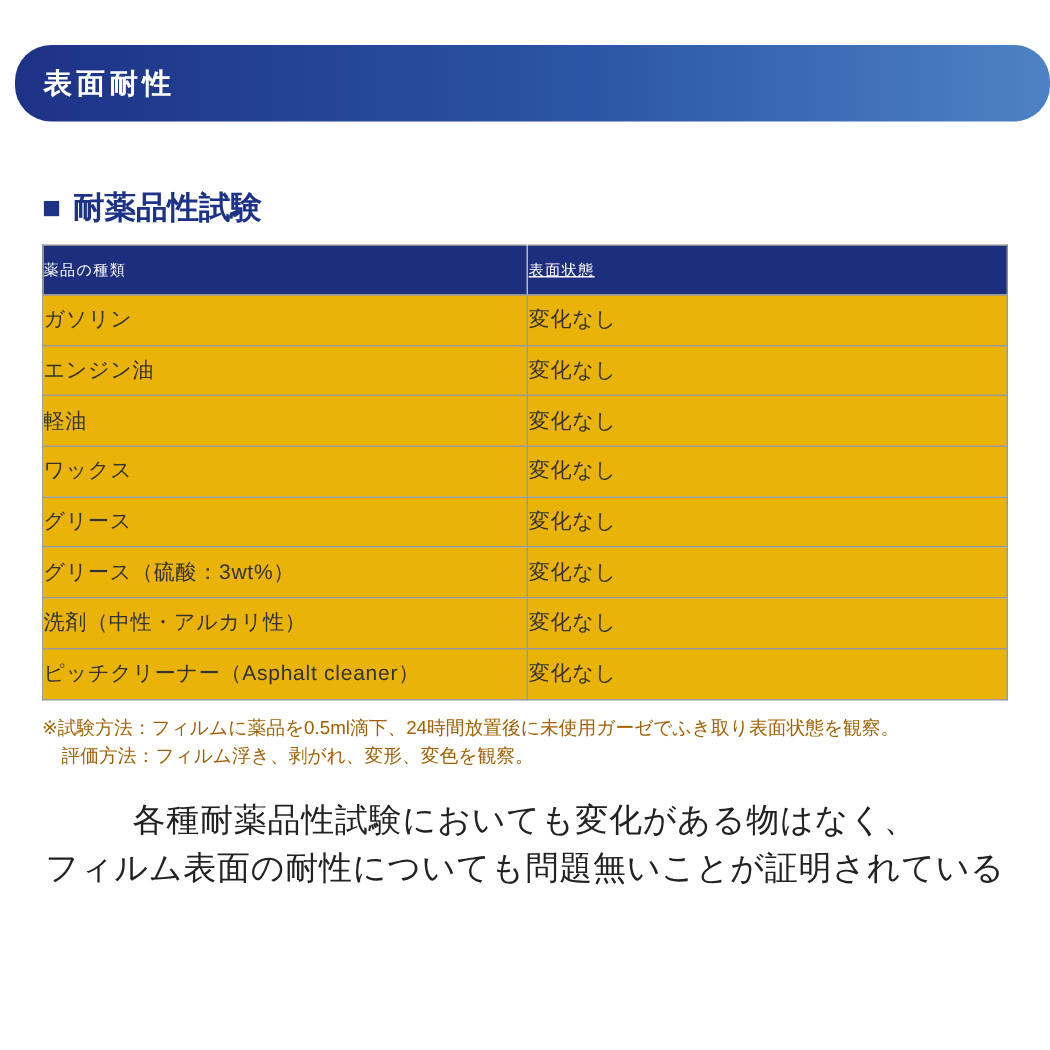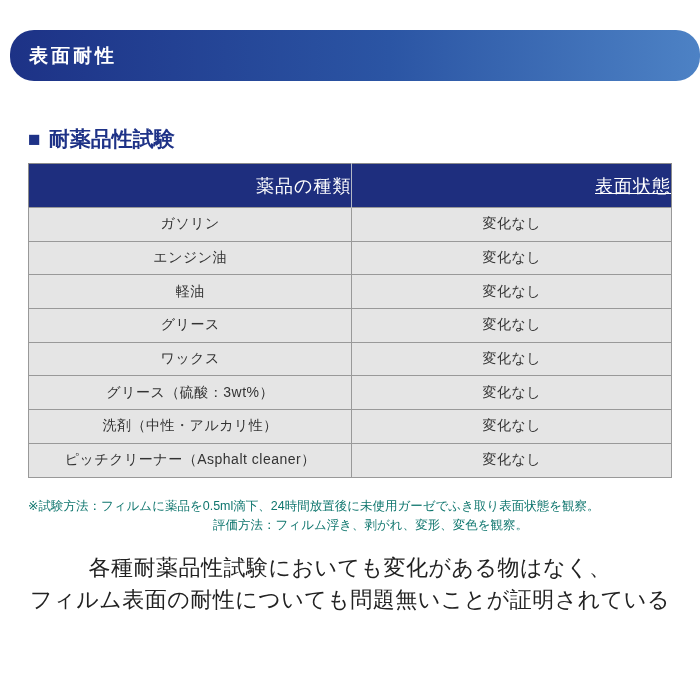--- a/index.html
+++ b/index.html
@@ -42,54 +42,54 @@
   }
   
   table.result-table {
     margin-top: 11px;
     margin-left: 28px;
     width: 644px;
     border-collapse: collapse;
     table-layout: fixed;
   }
   table.result-table th {
-    height: 44px;
+    height: 33px;
     color: #ffffff;
-    font-size: 18px;
+    font-size: 10px;
     font-weight: normal;
-    text-align: right;
+    text-align: left;
     vertical-align: middle;
     letter-spacing: 1px;
   }
   table.result-table th + th {
     border-left: 1px solid #b3b8c6;
     text-decoration: underline;
   }
   table.result-table td {
     height: 33.7px;
     border: 1px solid #999999;
-    background: #e5e5e5;
+    background: #eab308;
     color: #333333;
     font-size: 14px;
-    text-align: center;
+    text-align: left;
     vertical-align: middle;
     letter-spacing: 0.5px;
   }
   table.result-table { border: 1px solid #8c8c8c; }
   .col-chemical { width: 50.3%; }
   .col-result   { width: 49.7%; }
   
   .notes {
-    margin-top: 19px;
+    margin-top: 9px;
     margin-left: 28px;
-    color: #0f766e;
+    color: #a16207;
     font-size: 12.5px;
     line-height: 19px;
   }
-  .notes .note-line2 { padding-left: 13px; text-align: center; }
+  .notes .note-line2 { padding-left: 13px; }
   
   .conclusion {
     margin-top: 17px;
     width: 700px;
     text-align: center;
     color: #222222;
     font-size: 22px;
     font-weight: 500;
     line-height: 32px;
     letter-spacing: 0.5px;
@@ -125,25 +125,25 @@
       </tr>
       <tr>
         <td>エンジン油</td>
         <td>変化なし</td>
       </tr>
       <tr>
         <td>軽油</td>
         <td>変化なし</td>
       </tr>
       <tr>
-        <td>グリース</td>
+        <td>ワックス</td>
         <td>変化なし</td>
       </tr>
       <tr>
-        <td>ワックス</td>
+        <td>グリース</td>
         <td>変化なし</td>
       </tr>
       <tr>
         <td>グリース（硫酸：3wt%）</td>
         <td>変化なし</td>
       </tr>
       <tr>
         <td>洗剤（中性・アルカリ性）</td>
         <td>変化なし</td>
       </tr>

